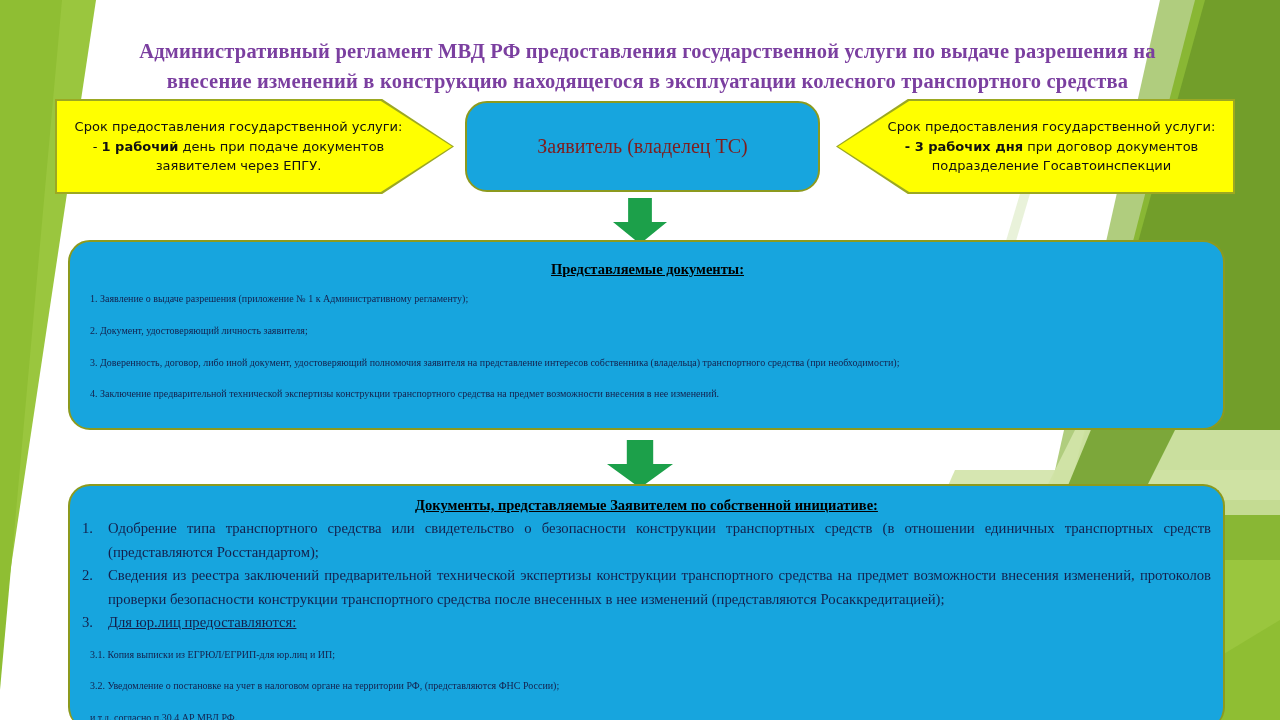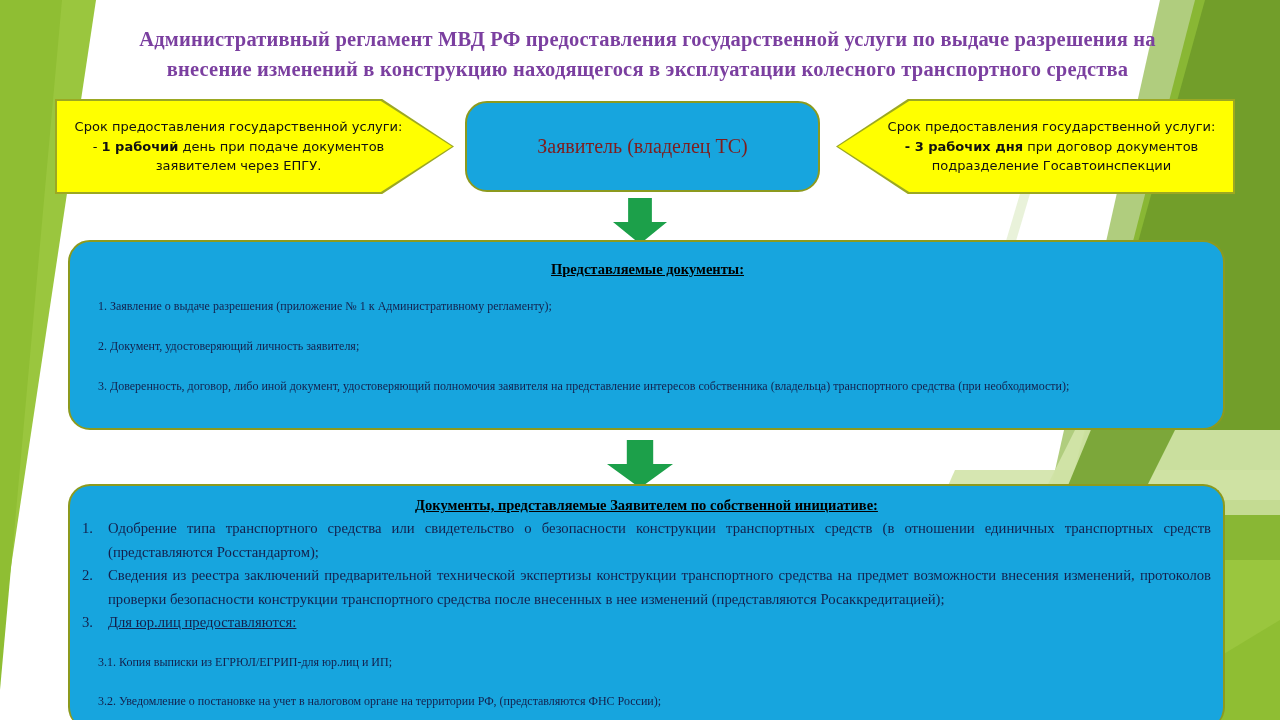--- a/index.html
+++ b/index.html
@@ -9,21 +9,21 @@
     font-family:"Liberation Serif", serif;
     position:relative;
   }
   .stage{position:absolute;left:0;top:0;width:1280px;height:720px;overflow:hidden;}
 
   
   .bg{position:absolute;left:0;top:0;width:1280px;height:720px;z-index:0;}
 
   
   .title{
-    position:absolute;left:50px;top:24px;width:1195px;
+    position:absolute;left:50px;top:36px;width:1195px;
     text-align:center;z-index:5;
     color:#7B3FA0;
     font-weight:bold;
     font-size:20.5px;
     line-height:30px;
     letter-spacing:0.2px;
   }
   .title .l2{display:block;}
 
   
@@ -86,21 +86,21 @@
     border-bottom:none;
     border-radius:22px 22px 22px 22px;
   }
   .sec-head{
     text-align:center;font-weight:bold;font-size:14.5px;
     color:#000000;text-decoration:underline;
     margin:1px 0 4px 0;line-height:20px;
   }
   .docbox2 .sec-head{margin-bottom:2px;}
   .line{
-    font-size:12px;line-height:23.5px;color:#14204C;margin:16px;
+    font-size:10px;line-height:23.5px;color:#14204C;margin:8px;
     white-space:normal;
   }
   .lines1 .line{line-height:23.8px;}
   .num-list{margin:0;padding:0;list-style:none;}
   .num-list li{
     display:flex;font-size:14.7px;line-height:23.6px;color:#14204C;
     text-align:justify;
   }
   .num-list li .n{width:26px;flex:0 0 26px;text-align:left;}
   .num-list li .t{flex:1;text-align:justify;text-justify:inter-word;}
@@ -167,20 +167,21 @@
   </div>
 
   <div class="g-arrow g1"></div>
 
   <div class="blue docbox1">
     <div class="sec-head">Представляемые документы:</div>
     <div class="lines1">
       <p class="line">1. Заявление о выдаче разрешения (приложение № 1 к Административному регламенту);</p>
       <p class="line">2. Документ, удостоверяющий личность заявителя;</p>
       <p class="line">3. Доверенность, договор, либо иной документ, удостоверяющий полномочия заявителя на представление интересов собственника (владельца) транспортного средства (при необходимости);</p>
+      <p class="line">4. Заключение предварительной технической экспертизы конструкции транспортного средства на предмет возможности внесения в нее изменений.</p>
     </div>
   </div>
 
   <div class="g-arrow g2"></div>
 
   <div class="blue docbox2">
     <div class="sec-head">Документы, представляемые Заявителем по собственной инициативе:</div>
     <ul class="num-list">
       <li>
         <span class="n">1.</span>

